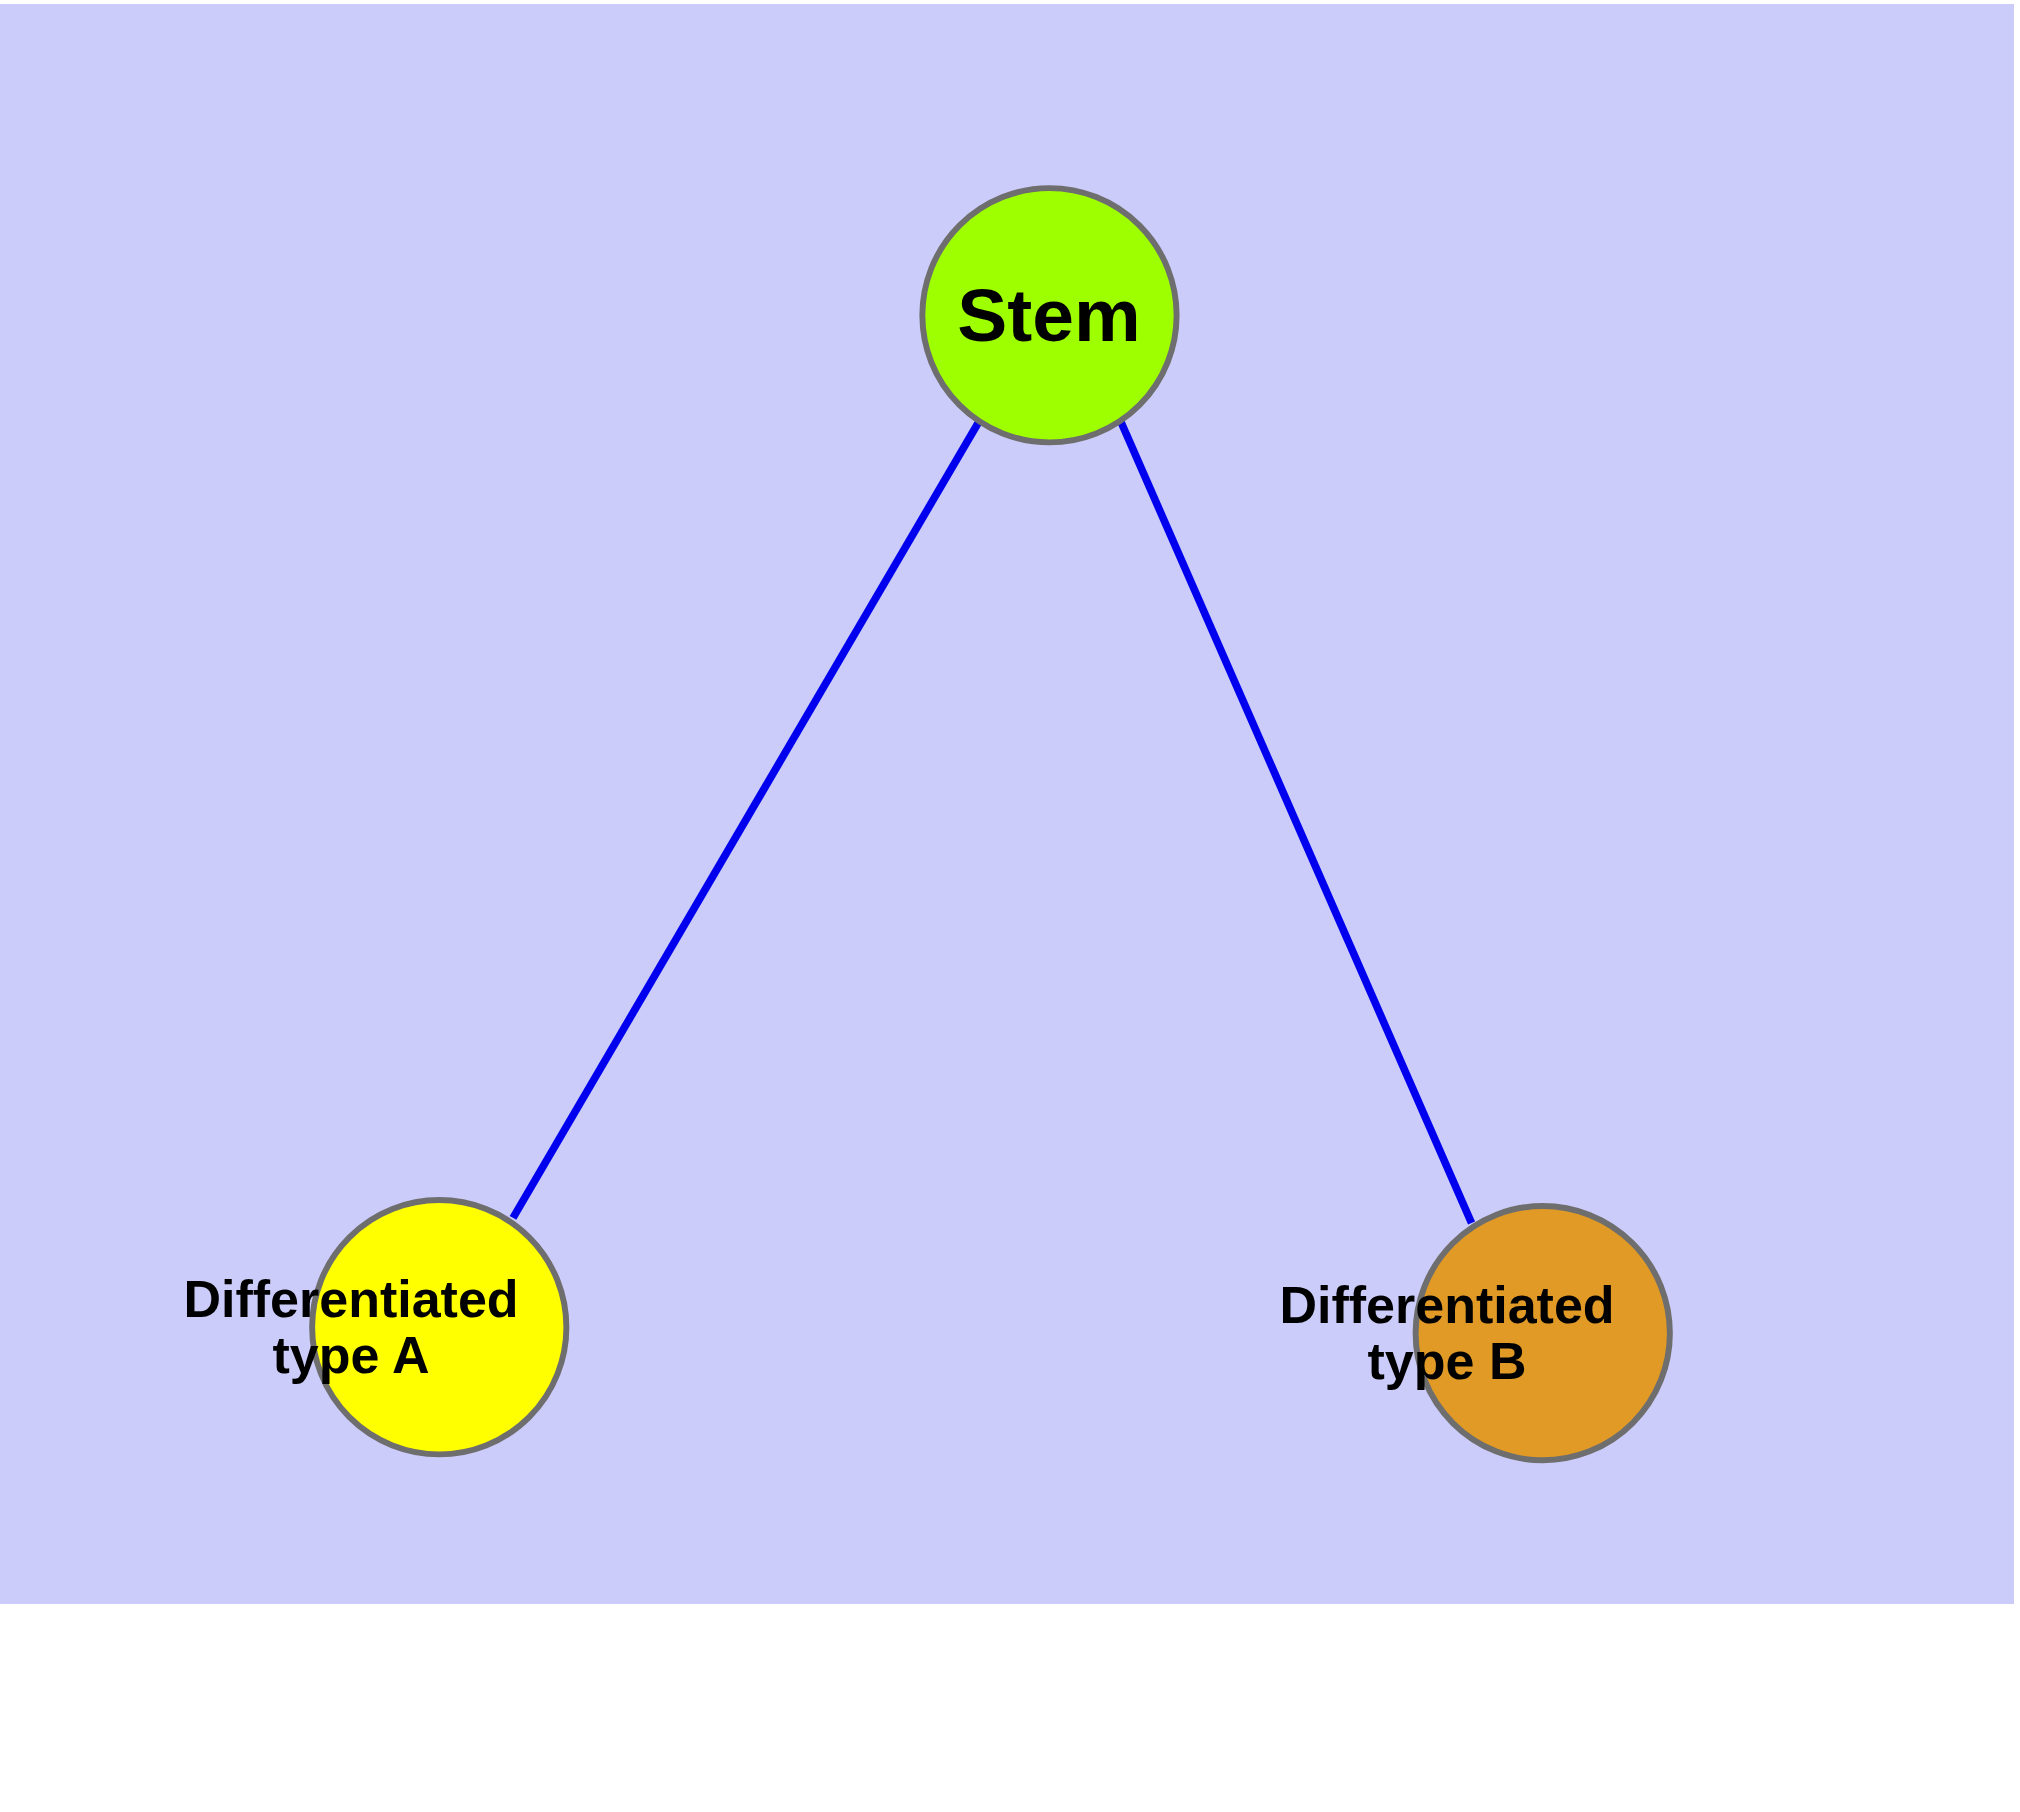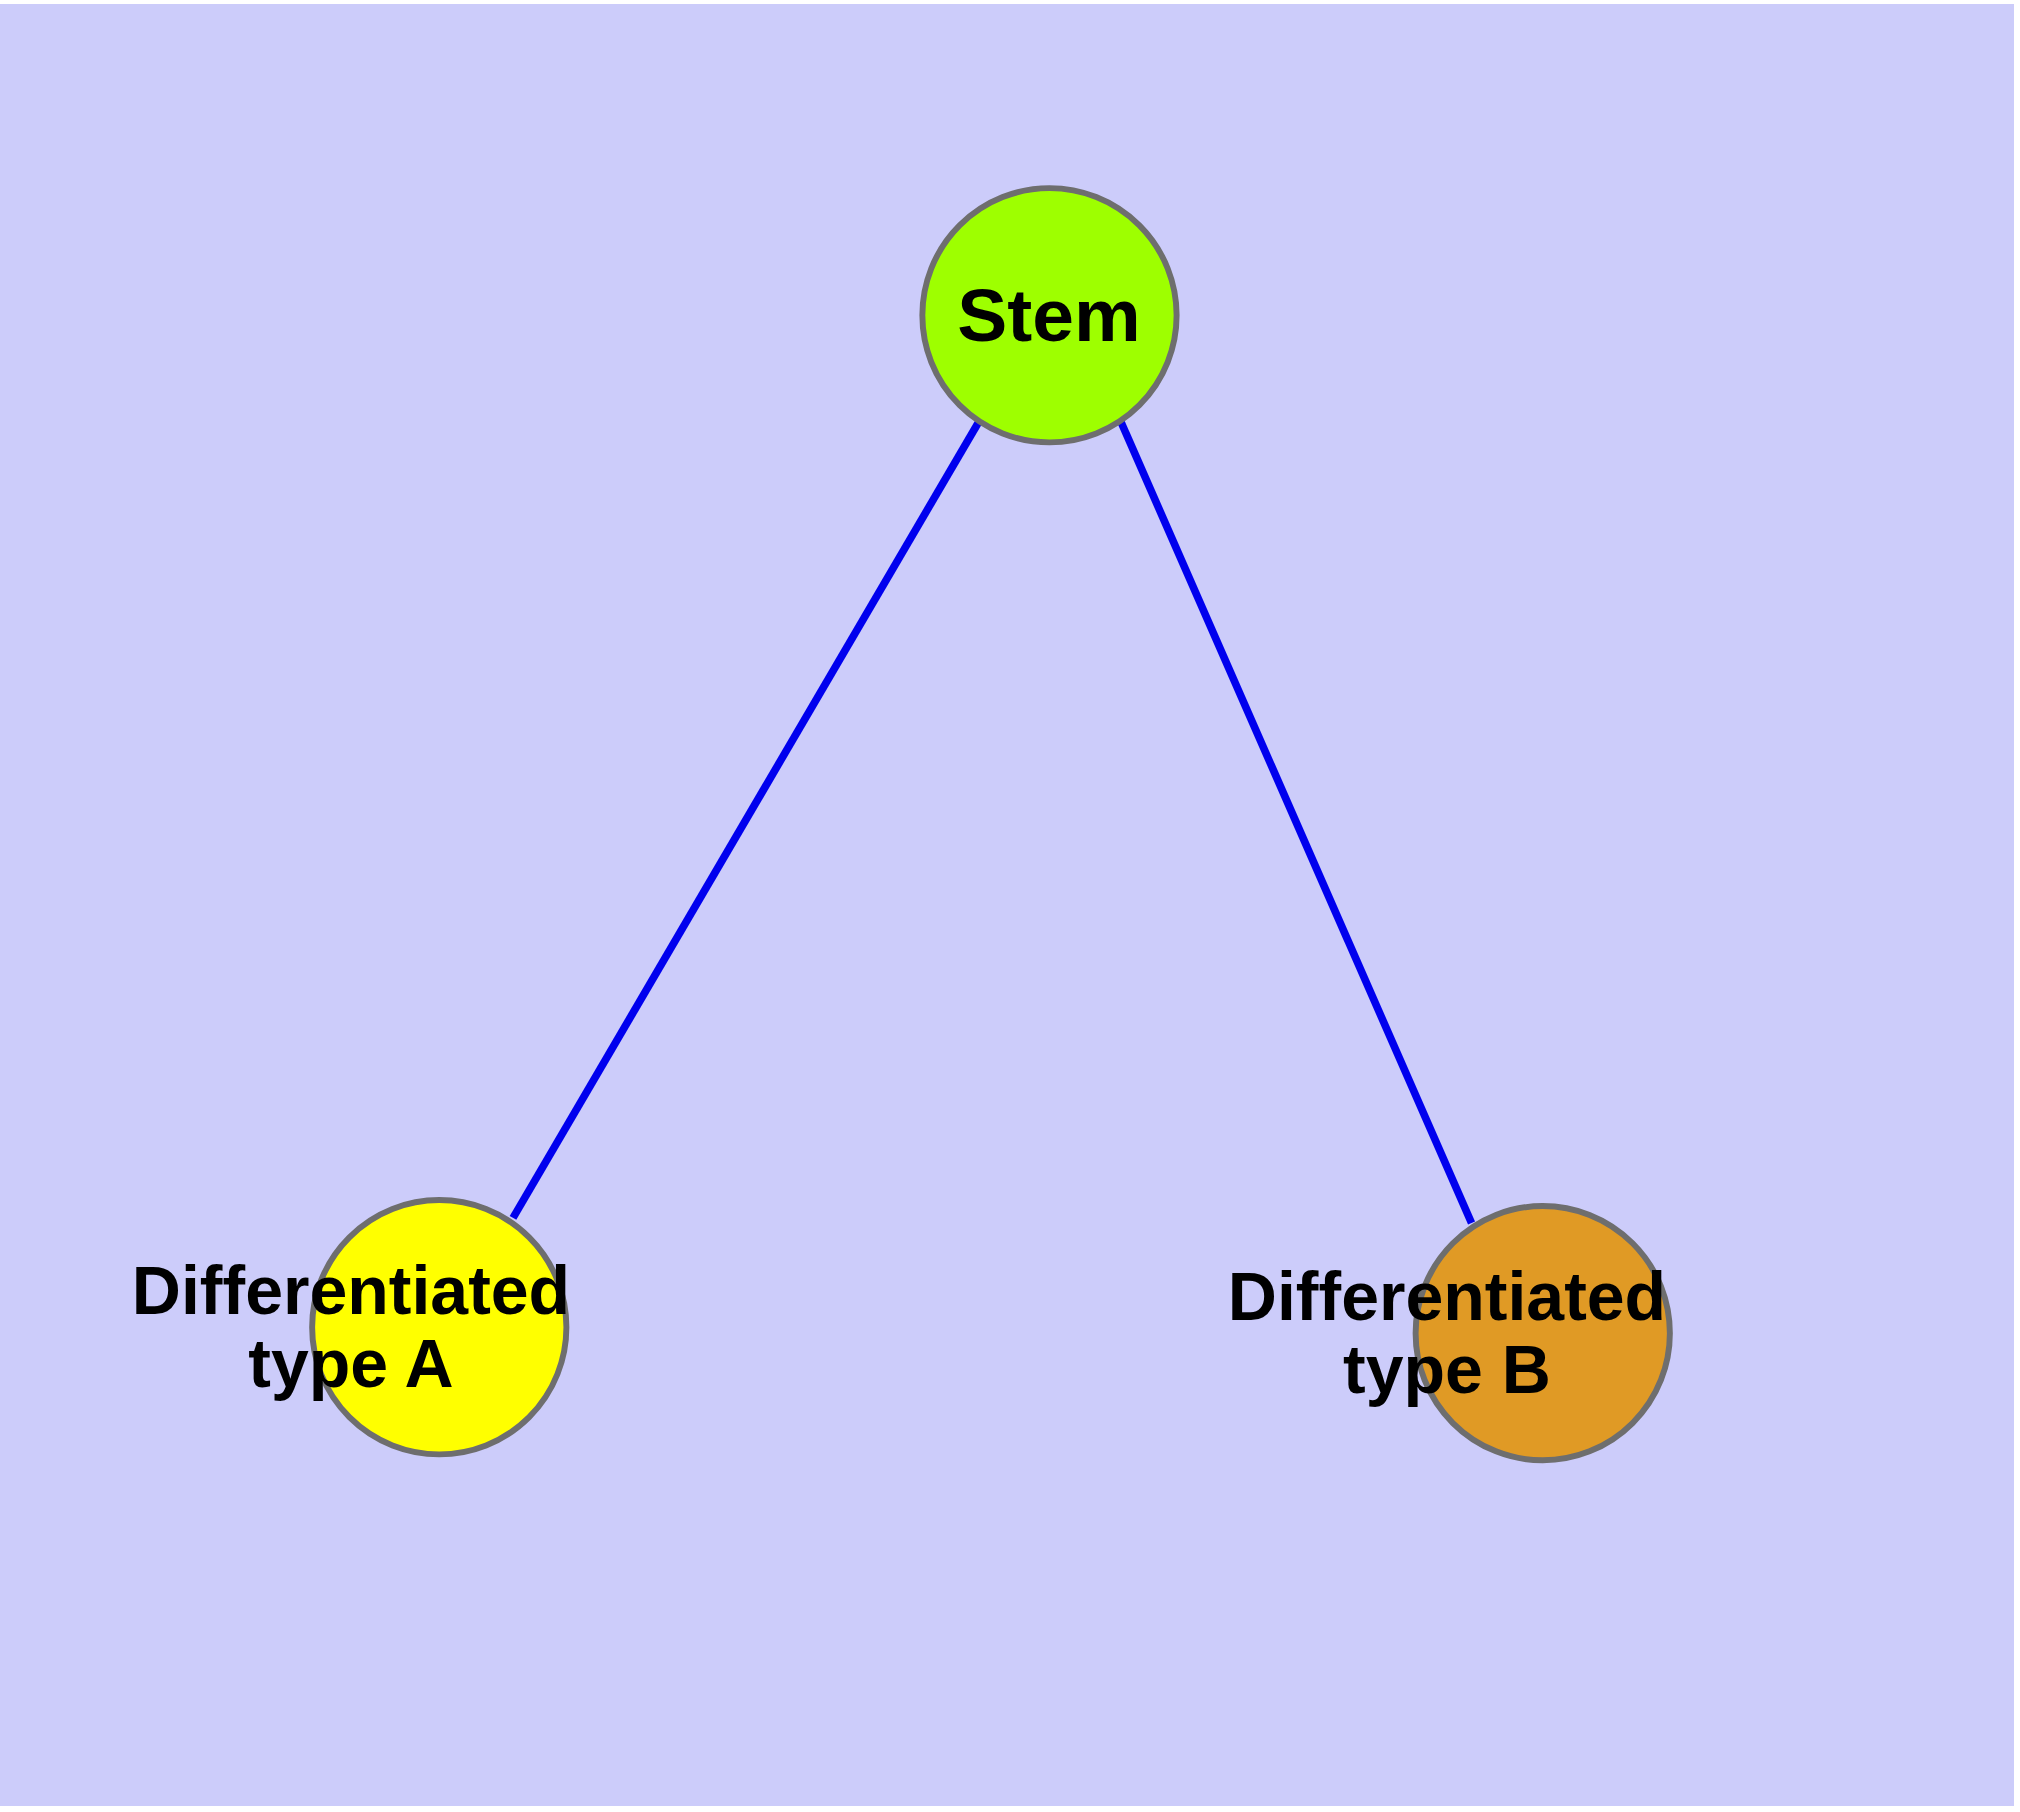--- a/index.html
+++ b/index.html
@@ -3,21 +3,21 @@
 <meta charset="utf-8">
 <style>
   html, body {
     margin: 0;
     padding: 0;
     background: #ffffff;
   }
   #canvas {
     position: relative;
     width: 2021px;
-    height: 1812px;
+    height: 1604px;
     background: #ffffff;
     overflow: hidden;
     font-family: "Liberation Sans", sans-serif;
   }
   #plot-background {
     position: absolute;
     left: 0;
     top: 4.2px;
     width: 2014px;
     height: 1802px;
@@ -37,21 +37,21 @@
     text-align: center;
     line-height: 1.08;
     white-space: pre;
     transform: translate(-50%, -50%);
     pointer-events: none;
   }
   .label-stem {
     font-size: 75px;
   }
   .label-diff {
-    font-size: 68px;
+    font-size: 52px;
   }
 </style>
 </head>
 <body>
 
 <div id="canvas">
 
   <div id="plot-background" style="background: rgb(204, 204, 250);"></div>
 
   <svg id="graph-svg" viewBox="0 0 2384 2138" xmlns="http://www.w3.org/2000/svg">

